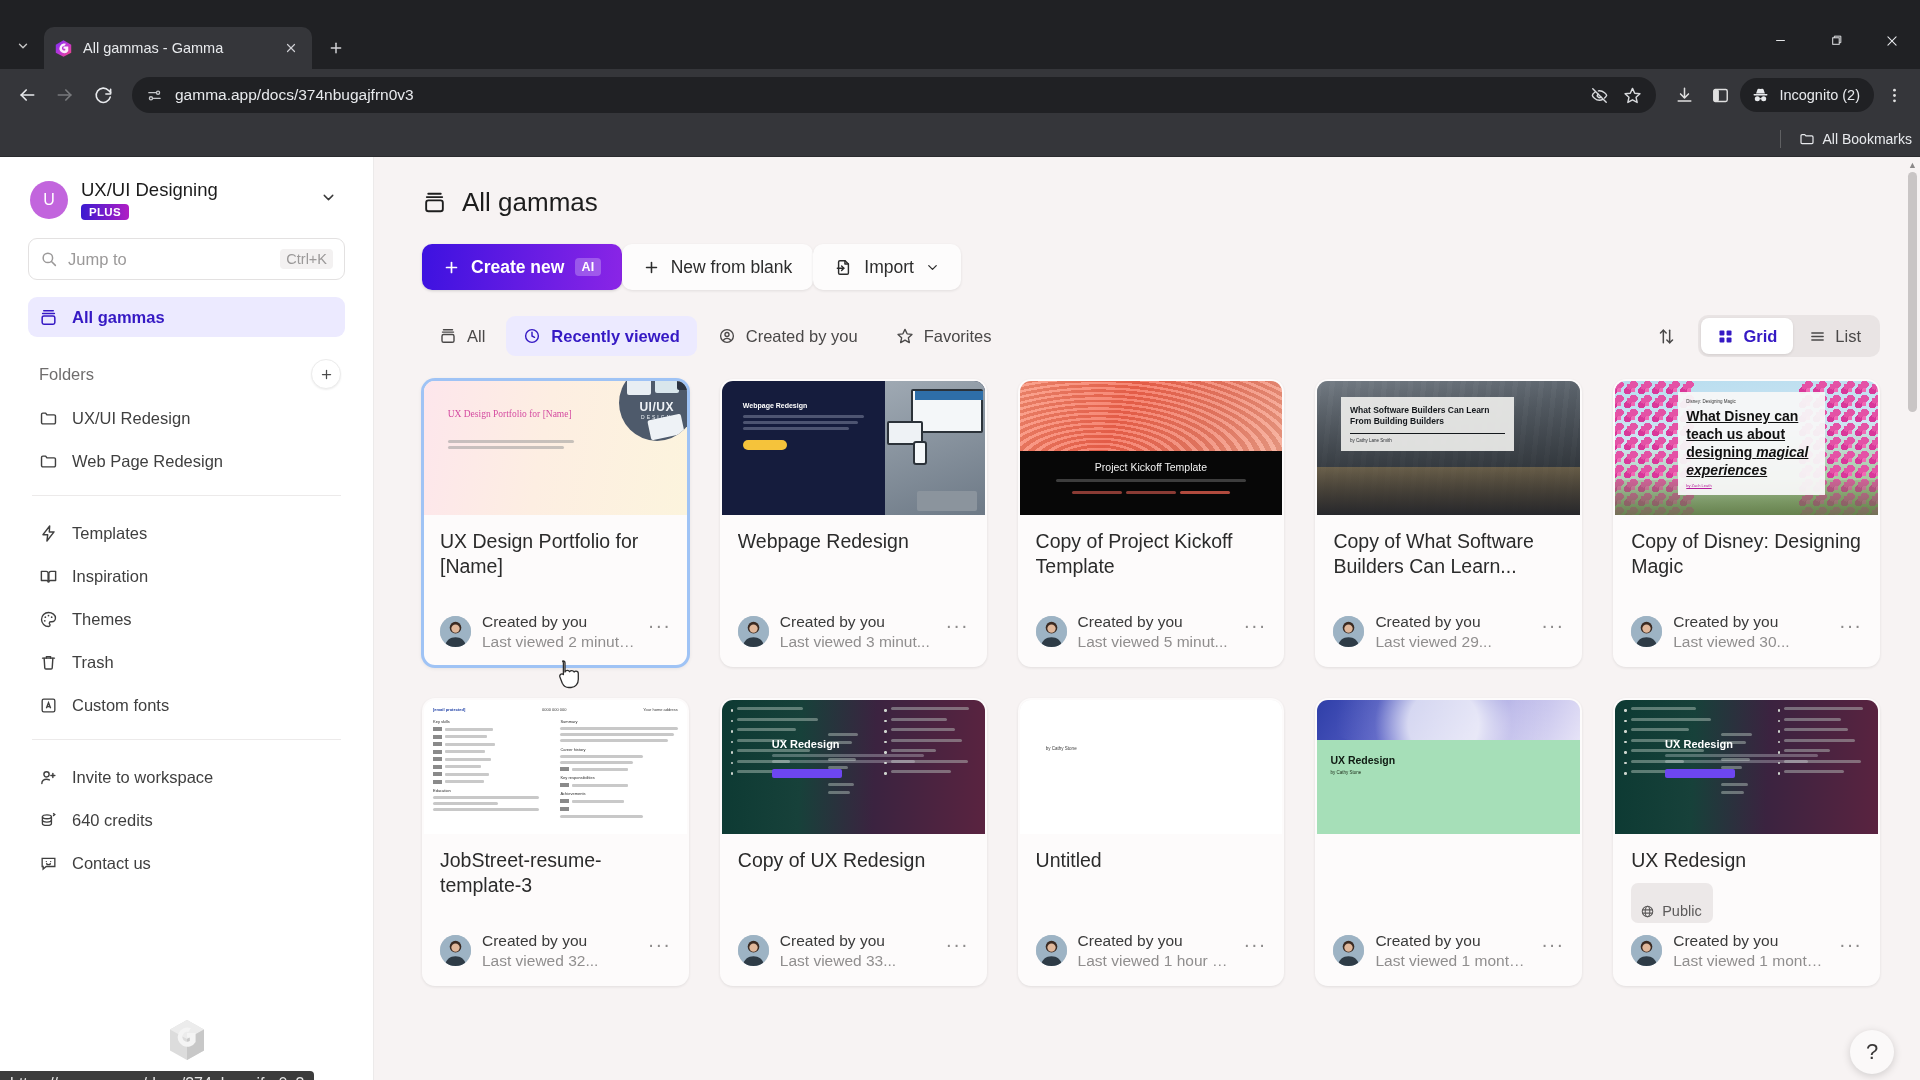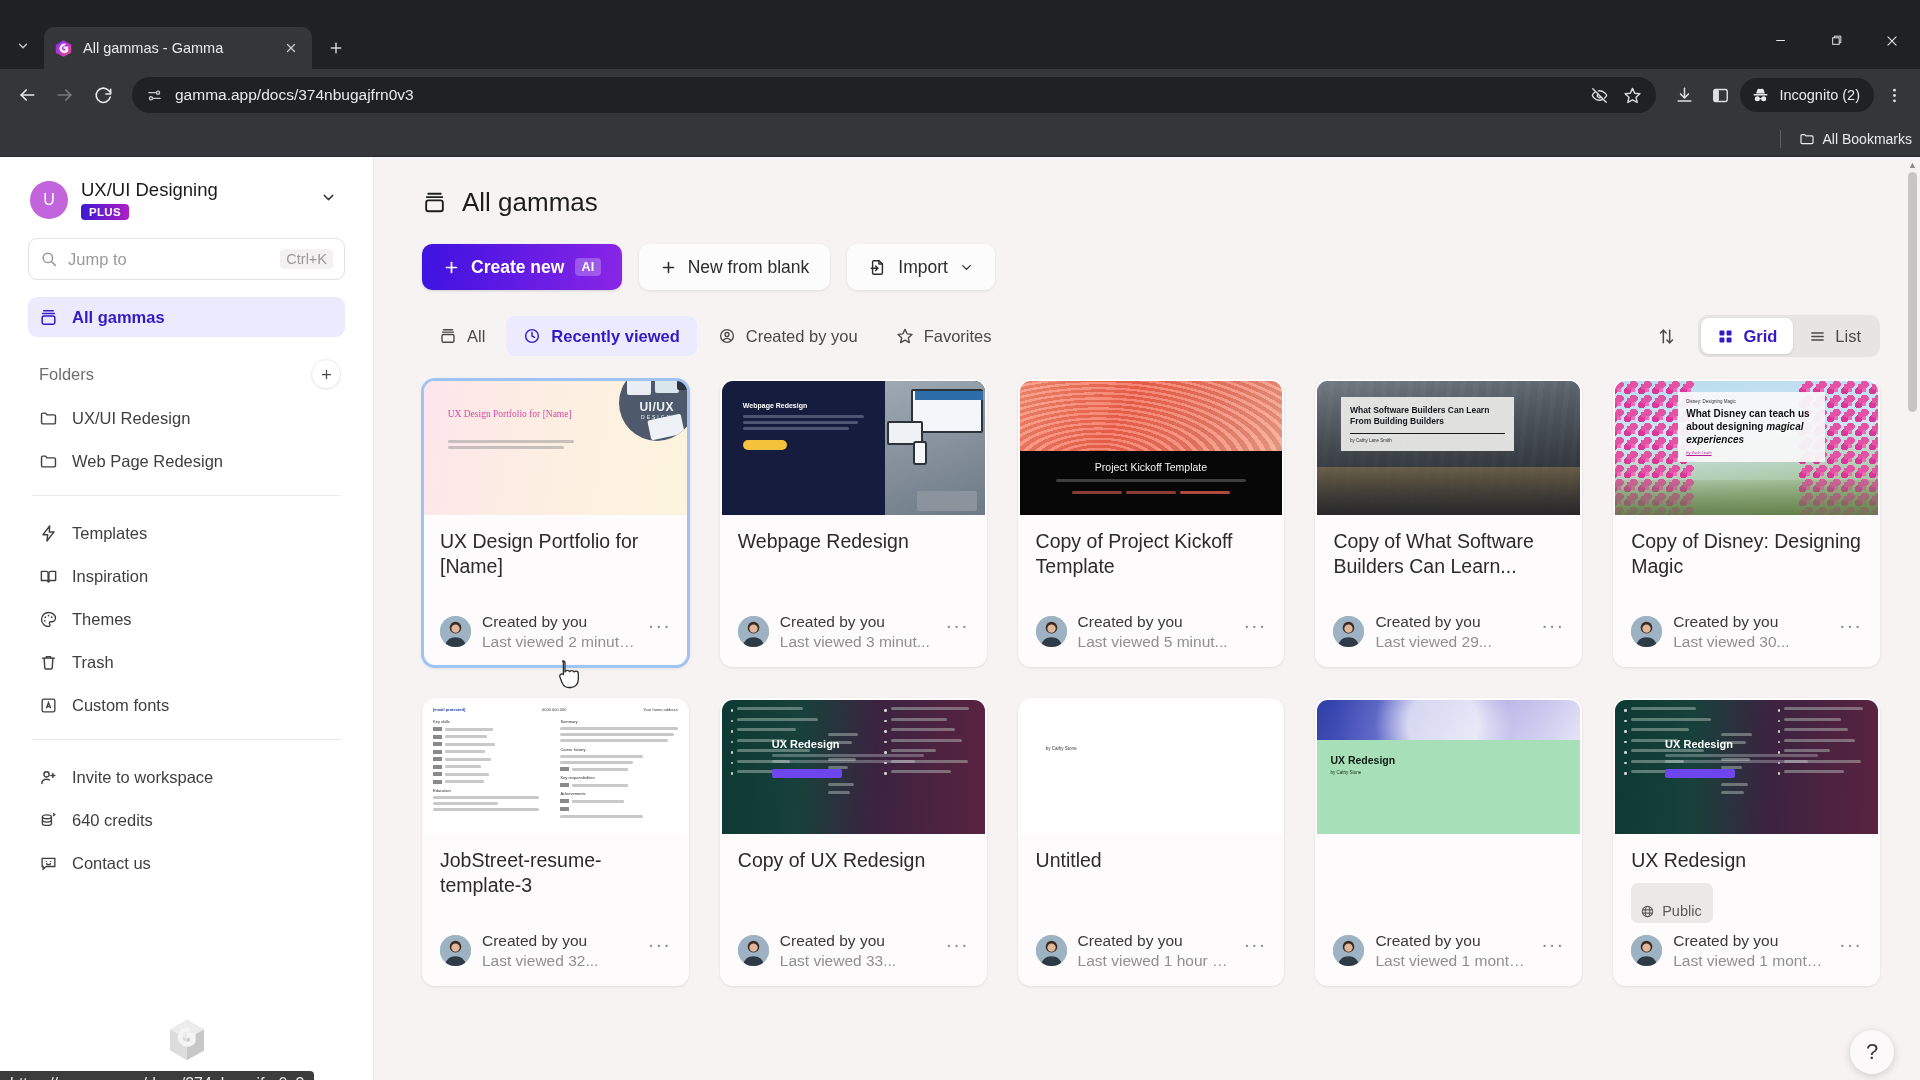--- a/index.html
+++ b/index.html
@@ -164,21 +164,21 @@
   
   .main {
     flex: 1 1 auto; background: #f7f3f3; overflow: hidden; position: relative;
     padding: 0 40px 0 48px;
   }
   .main-inner { padding-top: 30px; }
 
   .page-title-row { display: flex; align-items: center; gap: 15px; }
   .page-title { font-size: 26px; color: #1d1d1d; font-weight: 500; }
 
-  .action-row { display: flex; align-items: center; gap: 17px; margin-top: 26px; }
+  .action-row { display: flex; align-items: center; margin-top: 26px; }
   .btn {
     height: 46px; border-radius: 10px; display: flex; align-items: center;
     gap: 11px; padding: 0 21px; font-size: 17.5px; white-space: nowrap;
   }
   .btn-primary {
     background: linear-gradient(95deg, #3d12e0 0%, #8a25e6 100%);
     color: #fff; font-weight: 600; box-shadow: 0 1px 3px rgba(0,0,0,.15);
   }
   .ai-chip {
     background: rgba(255,255,255,.25); color: #fff; font-size: 12.5px;
@@ -317,21 +317,21 @@
   .thb-card { position:absolute; left:9%; top:12%; width:66%; background:rgba(236,236,234,.93); padding:8px 9px; }
   .thb-h { font-size:8.5px; font-weight:700; color:#14181c; line-height:1.32;}
   .thb-rule { height:1.5px; background:#14181c; margin:5px 0 4px 0;}
   .thb-by { font-size:4.5px; color:#2a2e32;}
 
   .th-disney { height:100%; background: linear-gradient(175deg,#b8ddef 0%, #cfe5f2 40%, #8fb36a 100%); position:relative; overflow:hidden;}
   .thd-flowerL, .thd-flowerR { position:absolute; top:0; height:100%; width:32%; background: radial-gradient(circle at 40% 40%, #e452a6 0 3px, transparent 3px), radial-gradient(circle at 70% 25%, #e452a6 0 4px, transparent 4px), radial-gradient(circle at 25% 70%, #d9379a 0 3.5px, transparent 3.5px), radial-gradient(circle at 60% 60%, #f06ab5 0 3px, transparent 3px); background-size: 14px 14px; }
   .thd-flowerL { left:-2%; } .thd-flowerR { right:-2%; }
   .thd-card { position:absolute; left:24%; top:8%; width:56%; background:rgba(247,247,247,.95); padding:7px 8px;}
   .thd-k { font-size:4.5px; color:#333; }
-  .thd-h { font-size:10px; font-weight:700; color:#111; line-height:1.3; margin-top:3px;}
+  .thd-h { font-size:14px; font-weight:700; color:#111; line-height:1.3; margin-top:3px;text-decoration:underline;}
   .thd-h em { font-style:italic; }
   .thd-by { font-size:4px; color:#444; margin-top:4px;}
   .thd-by u { color:#b51a9b;}
 
   .th-resume { height:100%; background:#fff; padding:7px 9px; display:flex; flex-direction:column;}
   .thr-head { display:flex; justify-content:space-between; font-size:4px; color:#3a3a3a;}
   .thr-head b { color:#2243a8; }
   .thr-cols { display:flex; gap:10px; margin-top:7px; flex:1; }
   .thr-col { flex:1; }
   .thr-lbl { font-size:4px; color:#2a2a2a; margin-bottom:3px;}

